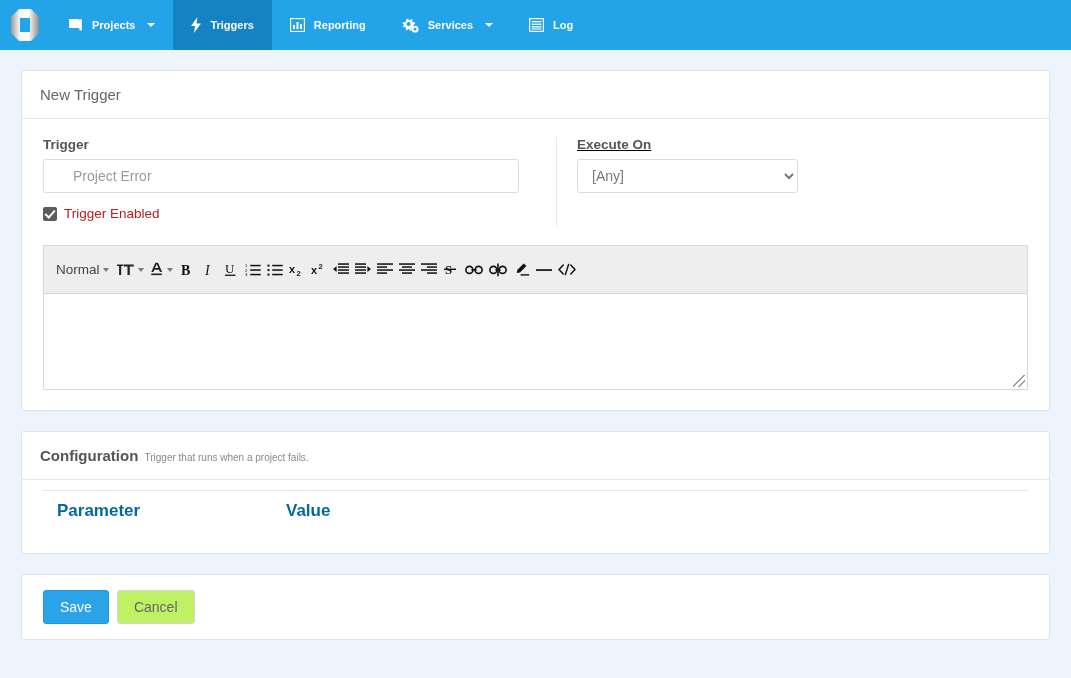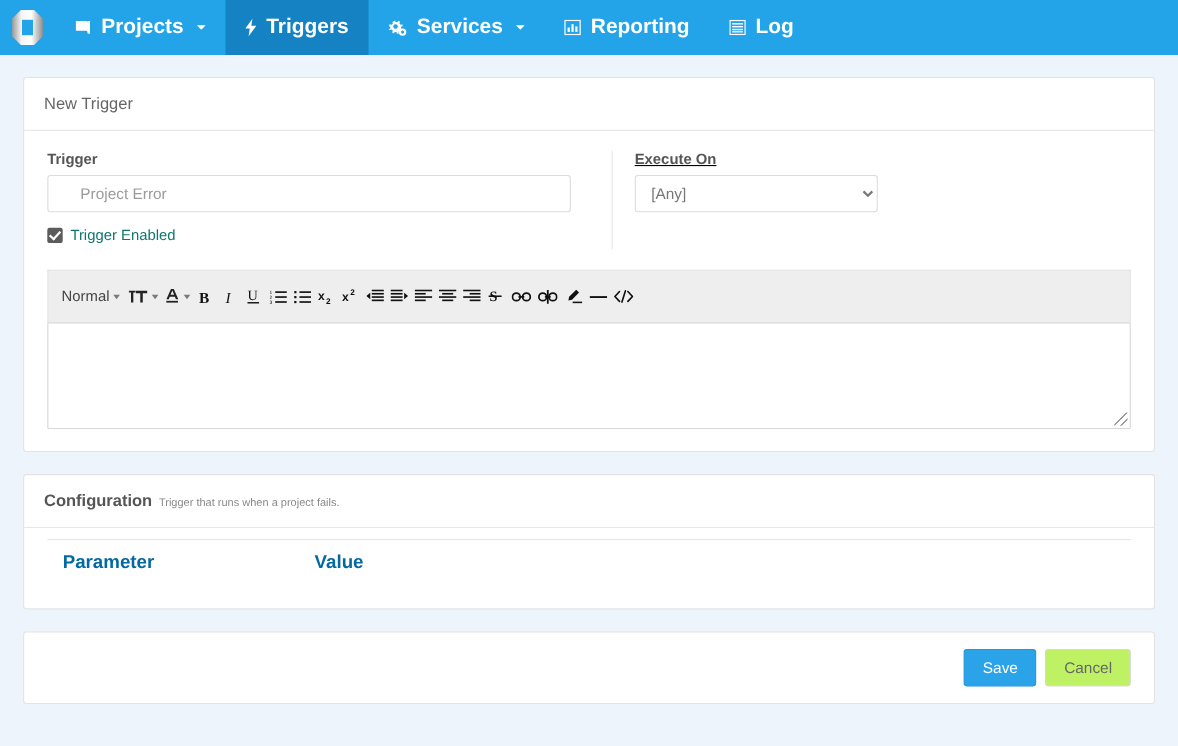--- a/index.html
+++ b/index.html
@@ -31,21 +31,21 @@
     position: relative;
   }
   .logo-oct svg { display: block; }
   .nav-items { display: flex; align-items: stretch; }
   .nav-item {
     display: flex;
     align-items: center;
     gap: 9px;
     padding: 0 18px;
     color: #ffffff;
-    font-size: 19px;
+    font-size: 11px;
     font-weight: bold;
     cursor: pointer;
     white-space: nowrap;
     text-decoration: none;
   }
   .nav-item.active { background: #1582c4; }
   .nav-item .ic { display: inline-flex; align-items: center; }
   .caret {
     width: 0; height: 0;
     border-left: 4px solid transparent;
@@ -138,21 +138,21 @@
   }
   .cb::after {
     content: "";
     position: absolute;
     left: 4px; top: 1px;
     width: 4px; height: 8px;
     border: solid #fff;
     border-width: 0 2px 2px 0;
     transform: rotate(42deg);
   }
-  .cb-label { font-size: 13.5px; color: #0f766e; }
+  .cb-label { font-size: 13.5px; color: #b91c1c; }
 
   
   .editor-wrap { margin-top: 18px; }
   .editor-toolbar {
     background: #eeeeee;
     border: 1px solid #d8d8d8;
     border-bottom: none;
     height: 48px;
     display: flex;
     align-items: center;
@@ -229,21 +229,21 @@
     background: #2aa3e8;
     color: #ffffff;
     border-color: #2196dd;
   }
   .btn-default {
     background: #bef264;
     color: #666;
     border-color: #d5d5d5;
     margin-left: 8px;
   }
-  .footer-body { padding: 15px 21px; display: flex; align-items: center; justify-content: flex-end; }
+  .footer-body { padding: 15px 21px; display: flex; align-items: center; }
 </style>
 </head>
 <body>
 
 <div class="navbar">
   <div class="nav-brand">
     <span class="logo-oct">
       <svg width="30" height="34" viewBox="0 0 30 34">
         <defs>
           <linearGradient id="og" x1="0" y1="0" x2="1" y2="0">
@@ -276,41 +276,41 @@
       <span class="ic">
         <svg width="10" height="16" viewBox="0 0 10 16" fill="#fff">
           <polygon points="6.5,0 0,9 4,9 3,16 10,6.5 5.5,6.5"></polygon>
         </svg>
       </span>
       <span>Triggers</span>
     </a>
 
     <a class="nav-item">
       <span class="ic">
+        <svg width="15" height="14" viewBox="0 0 15 14" fill="#fff">
+          <rect x="0.5" y="0.5" width="14" height="13" fill="none" stroke="#fff" stroke-width="1.3"></rect>
+          <rect x="3" y="7" width="2" height="4"></rect>
+          <rect x="6.5" y="4" width="2" height="7"></rect>
+          <rect x="10" y="6" width="2" height="5"></rect>
+        </svg>
+      </span>
+      <span>Reporting</span>
+    </a>
+
+    <a class="nav-item">
+      <span class="ic">
         <svg width="17" height="15" viewBox="0 0 17 15" fill="#fff">
           <path d="M6.2 0.6l0.5 1.5 1.6 0.1 0.9-1.3 1.5 0.9-0.6 1.5 1 1.2 1.6-0.4 0.4 1.7-1.5 0.6-0.1 1.5 1.4 0.8-0.8 1.6-1.6-0.5-1.2 1 0.3 1.6-1.7 0.3-0.5-1.5-1.5-0.1-0.9 1.3-1.5-0.9 0.6-1.5-1-1.2-1.6 0.4L0.3 8.6l1.5-0.6 0.1-1.5L0.5 5.7l0.8-1.6 1.6 0.5 1.2-1L3.8 2z"></path>
           <circle cx="6.6" cy="6.1" r="2.1" fill="#23a3e8"></circle>
           <circle cx="13" cy="11.2" r="3.4"></circle>
           <circle cx="13" cy="11.2" r="1.4" fill="#23a3e8"></circle>
         </svg>
       </span>
       <span>Services</span>
       <span class="caret"></span>
-    </a>
-
-    <a class="nav-item">
-      <span class="ic">
-        <svg width="15" height="14" viewBox="0 0 15 14" fill="#fff">
-          <rect x="0.5" y="0.5" width="14" height="13" fill="none" stroke="#fff" stroke-width="1.3"></rect>
-          <rect x="3" y="7" width="2" height="4"></rect>
-          <rect x="6.5" y="4" width="2" height="7"></rect>
-          <rect x="10" y="6" width="2" height="5"></rect>
-        </svg>
-      </span>
-      <span>Reporting</span>
     </a>
 
 
     <a class="nav-item">
       <span class="ic">
         <svg width="15" height="14" viewBox="0 0 15 14" fill="#fff">
           <rect x="0.6" y="0.6" width="13.8" height="12.8" fill="none" stroke="#fff" stroke-width="1.2"></rect>
           <rect x="2.6" y="3" width="9.8" height="1.3"></rect>
           <rect x="2.6" y="5.6" width="9.8" height="1.3"></rect>
           <rect x="2.6" y="8.2" width="9.8" height="1.3"></rect>

